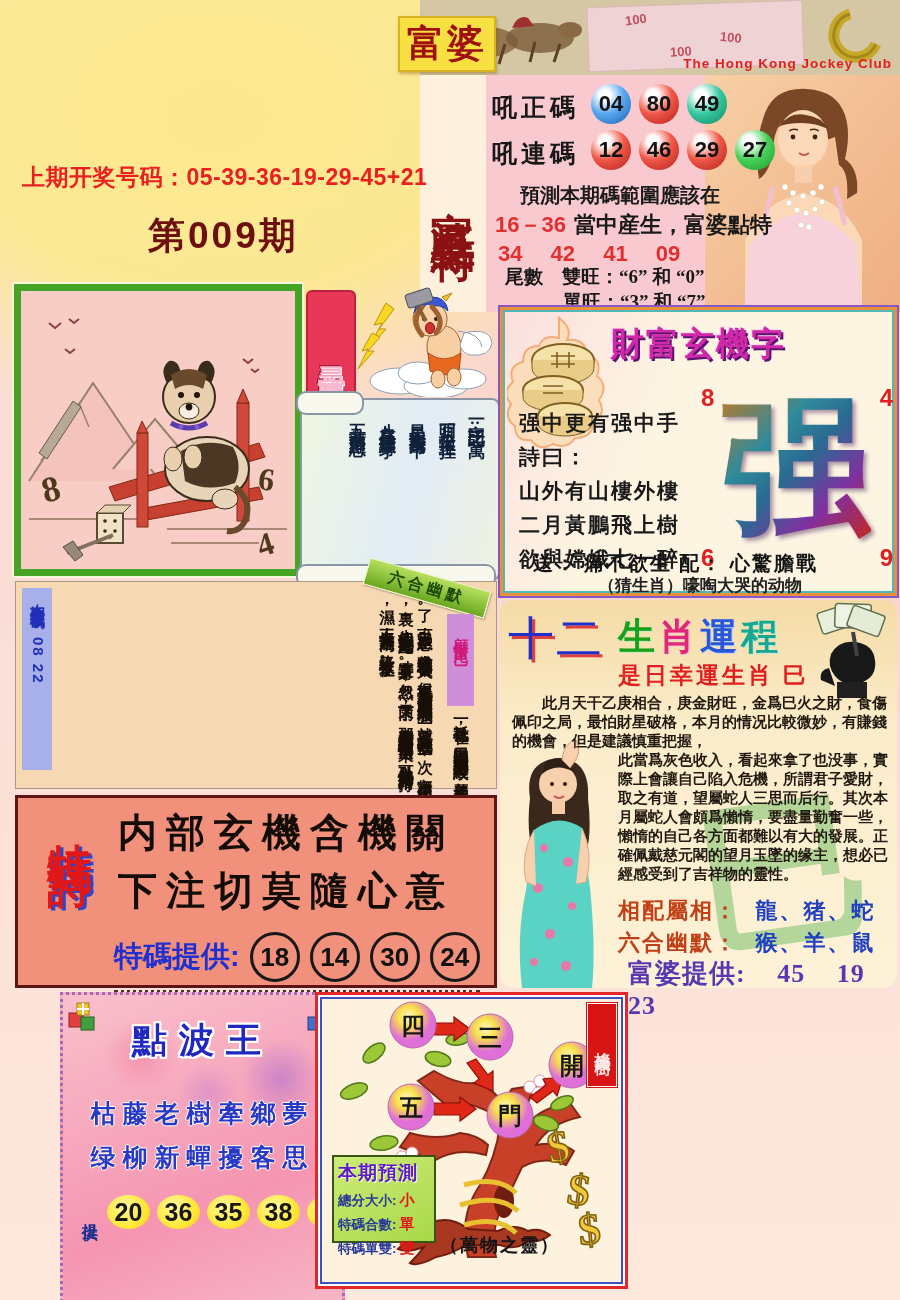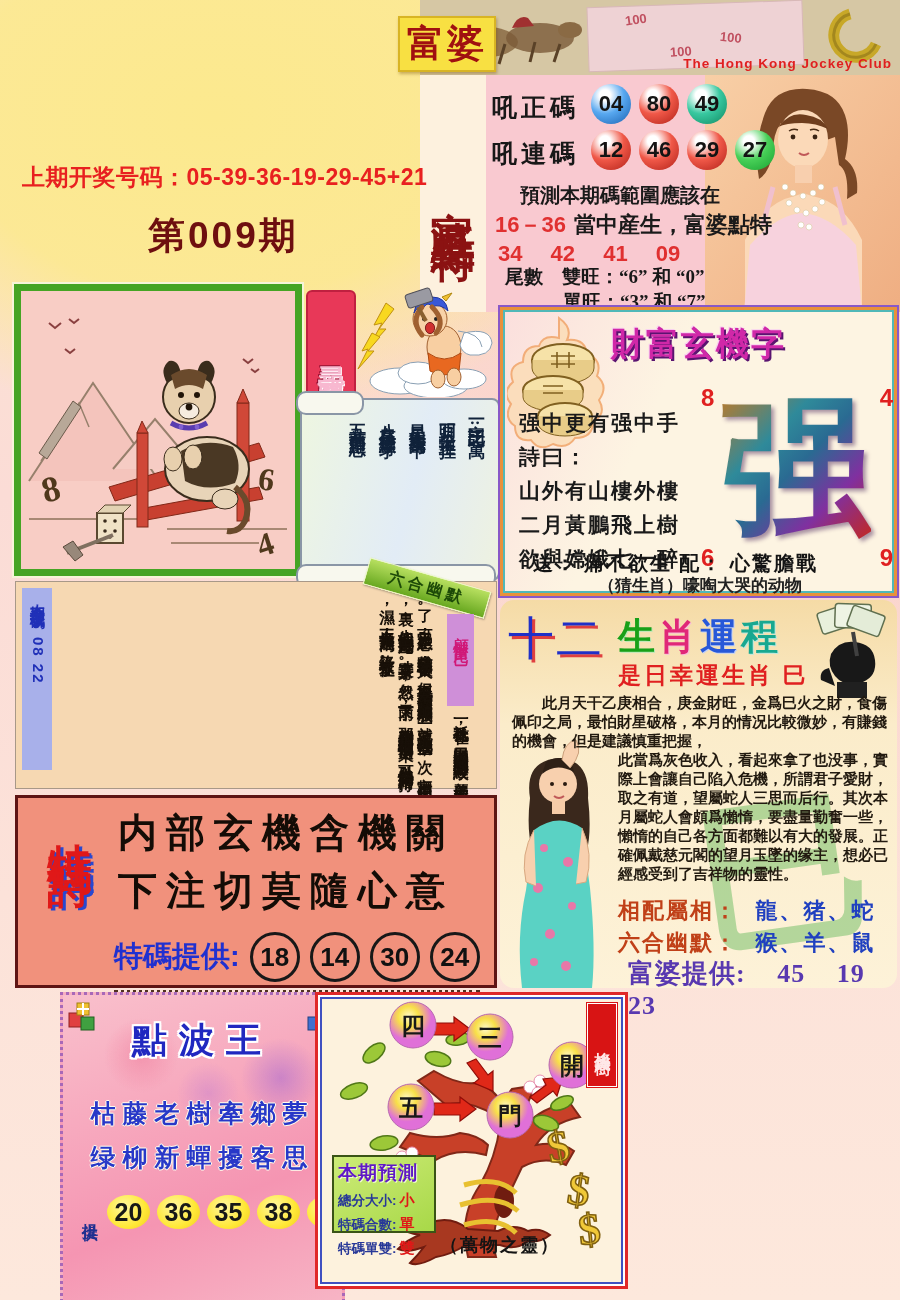--- a/index.html
+++ b/index.html
@@ -90,21 +90,21 @@
   .wk-line{position:absolute;left:0;right:0;text-align:center;font-weight:bold;font-size:25px;color:#2838c8;letter-spacing:7px;
     text-shadow:1px 0 #ffe,-1px 0 #ffe,0 1px #ffe,0 -1px #ffe;}
   .wk-prov{position:absolute;left:16px;top:200px;display:flex;align-items:center;gap:7px;}
   .wk-prov .lab{writing-mode:vertical-rl;font-weight:bold;font-size:16px;color:#203090;letter-spacing:2px;}
   .wk-num{width:43px;height:34px;border-radius:50%;background:radial-gradient(circle at 40% 35%,#fff7a0,#ffe836 60%,#f0c820);display:flex;align-items:center;justify-content:center;font-size:25px;font-weight:bold;color:#181818;}
   .gift{position:absolute;width:40px;height:40px;}
   
   .treebox{left:315px;top:992px;width:313px;height:297px;box-sizing:border-box;background:#fdf2dd;border:3px solid #e02828;box-shadow:inset 0 0 0 2px #ffffff,inset 0 0 0 4px #4050c0;}
   .treelabel{position:absolute;right:8px;top:8px;width:28px;height:82px;background:#d81414;border:1px solid #fff;outline:1px solid #d81414;display:flex;align-items:center;justify-content:center;}
   .treelabel .t{writing-mode:vertical-rl;color:#ffe8e8;font-weight:bold;font-size:16px;letter-spacing:4px;}
-  .forecast{position:absolute;left:14px;top:160px;width:104px;height:78px;background:linear-gradient(150deg,#cdeB78,#a8d848);border:2px solid #3a5416;box-sizing:border-box;padding:3px 4px;}
+  .forecast{position:absolute;left:14px;top:160px;width:104px;height:88px;background:linear-gradient(150deg,#cdeB78,#a8d848);border:2px solid #3a5416;box-sizing:border-box;padding:3px 4px;}
   .forecast .ft{font-weight:bold;font-size:19px;color:#6018c8;text-shadow:1px 1px 0 #f0ffd0;letter-spacing:1px;white-space:nowrap;}
   .forecast .fr{font-weight:bold;font-size:13.5px;color:#283898;margin-top:5px;white-space:nowrap;}
   .forecast .fr b{color:#e01818;font-size:15px;margin-left:3px;}
   .treecap{position:absolute;left:122px;top:238px;font-family:"Liberation Serif",serif;font-weight:bold;font-size:18px;color:#141414;letter-spacing:2px;}
   
   .zodiac{left:500px;top:600px;width:397px;height:388px;border-radius:14px;background:linear-gradient(180deg,#f5dba6,#fbecca 32%,#fdf2d8);}
   .z-title{position:absolute;left:8px;top:8px;display:flex;align-items:flex-start;}
   .z-big{font-weight:normal;font-size:46px;color:#2030c8;text-shadow:3px 3px 0 #e04040;margin-right:14px;letter-spacing:2px;}
   .z-c{font-weight:bold;font-size:37px;margin-right:4px;margin-top:4px;}
   .z-c1{color:#18a018;text-shadow:1px 1px 0 #b8e8b8;}

